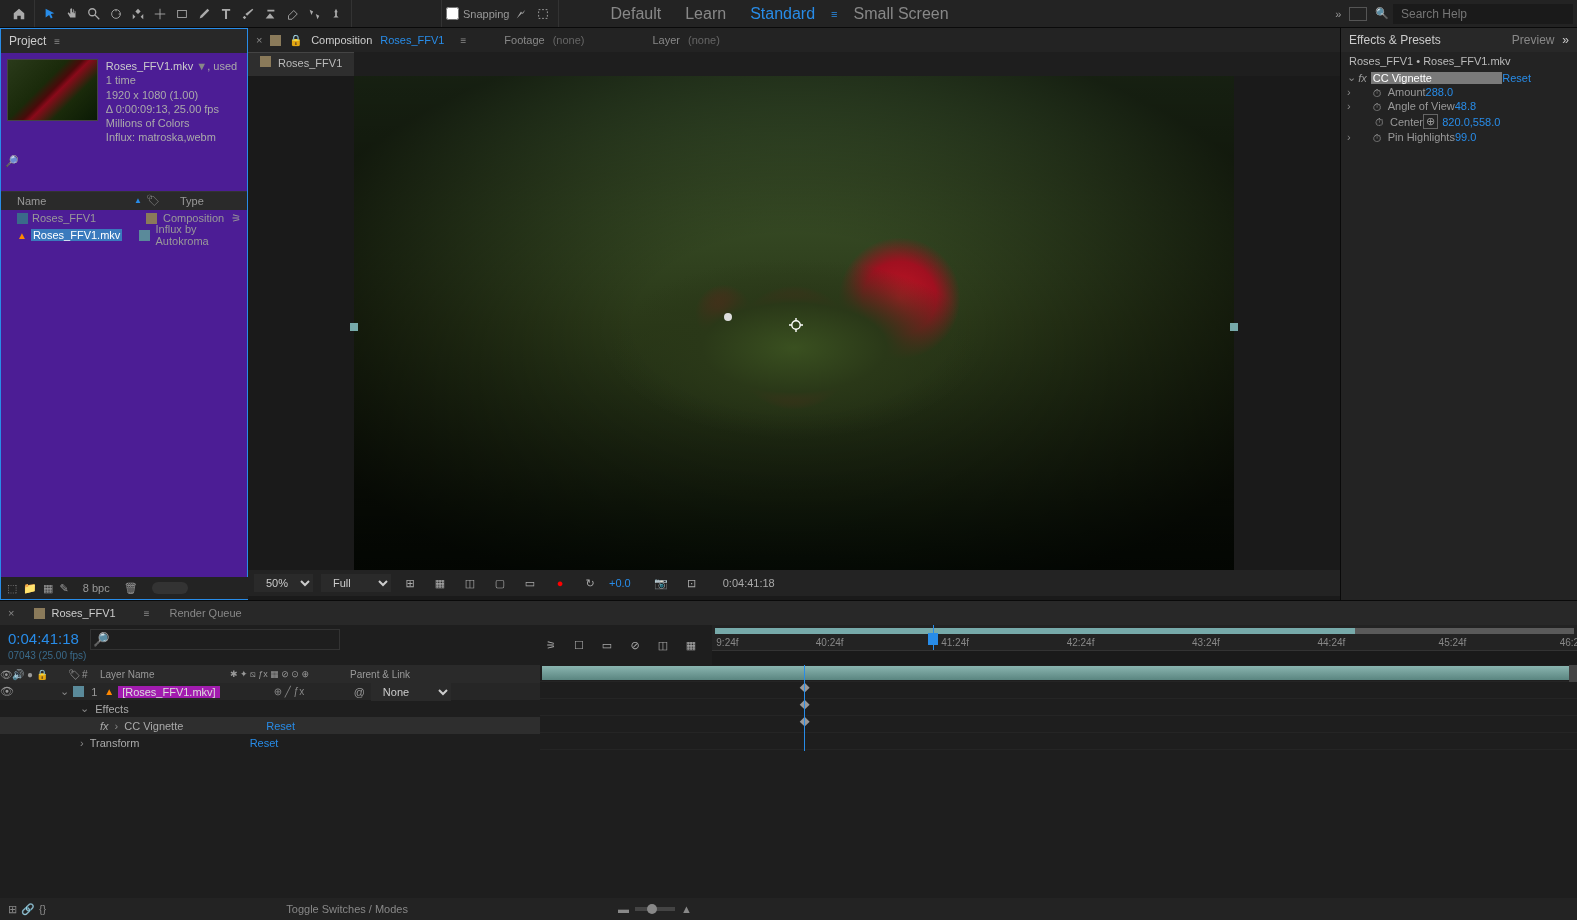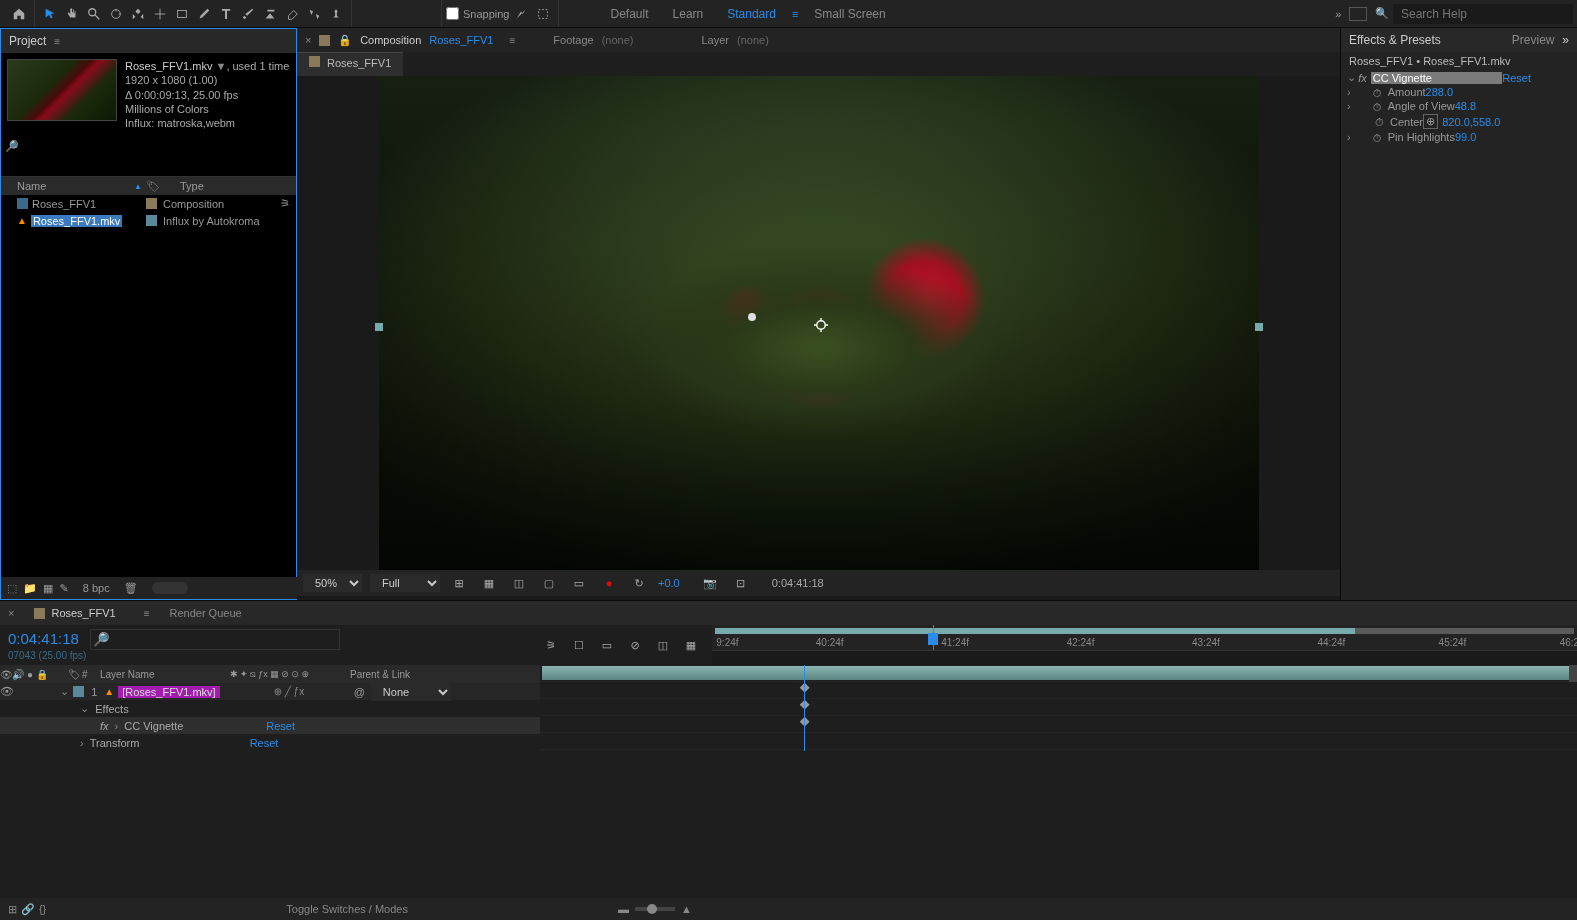--- a/index.html
+++ b/index.html
@@ -1,25 +1,25 @@
 <!DOCTYPE html>
 <html><head>
 <meta charset="utf-8">
 <style>
 * { margin: 0; padding: 0; box-sizing: border-box; font-family: 'Segoe UI', Arial, sans-serif; }
 body { background: #1e1e1e; color: #999; font-size: 11px; overflow: hidden; width: 1577px; height: 920px; }
 .toolbar { height: 28px; background: #232323; display: flex; align-items: center; padding: 0 4px; border-bottom: 1px solid #0a0a0a; }
 .tool-group { display: flex; align-items: center; border-right: 1px solid #333; padding: 0 4px; height: 100%; }
 .tool-icon { width: 22px; height: 22px; display: flex; align-items: center; justify-content: center; color: #aaa; cursor: pointer; }
 .tool-icon.active { color: #288ce8; }
-.workspace-tab { padding: 0 12px; color: #888; cursor: pointer; font-size: 12px; text-align: center; }
+.workspace-tab { padding: 0 12px; color: #888; cursor: pointer; font-size: 16px; text-align: center; }
 .workspace-tab.active { color: #288ce8; }
 .search-box { background: #1a1a1a; border: none; color: #888; padding: 3px 8px; width: 180px; margin-left: auto; font-size: 12px; }
 .main-area { display: flex; height: 572px; }
-.project-panel { width: 297px; background: #000000; border: 1px solid #288ce8; }
+.project-panel { width: 248px; background: #4c1d95; border: 1px solid #288ce8; }
 .panel-header { height: 24px; display: flex; align-items: center; padding: 0 8px; background: #282828; font-size: 12px; color: #ccc; }
 .menu-glyph { margin-left: 8px; color: #888; font-size: 10px; }
 .project-info { display: flex; padding: 6px; }
 .thumb { width: 110px; height: 62px; background: linear-gradient(135deg, #2a3a1a 0%, #1a2a0a 40%, #4a0a0a 50%, #8a0a1a 55%, #1a2a0a 70%, #0a1a05 100%); border: 1px solid #444; }
 .info-text { padding-left: 8px; font-size: 11px; color: #aaa; line-height: 1.3; }
 .filename { color: #ccc; }
 .search-row { padding: 4px; border-bottom: 1px solid #333; }
 .search-input { background: transparent; border: none; color: #888; width: 100%; padding: 2px 4px; }
 .col-headers { display: flex; background: #2a2a2a; height: 18px; align-items: center; font-size: 11px; }
 .col-name { width: 145px; padding-left: 16px; display:flex; align-items:center; }

